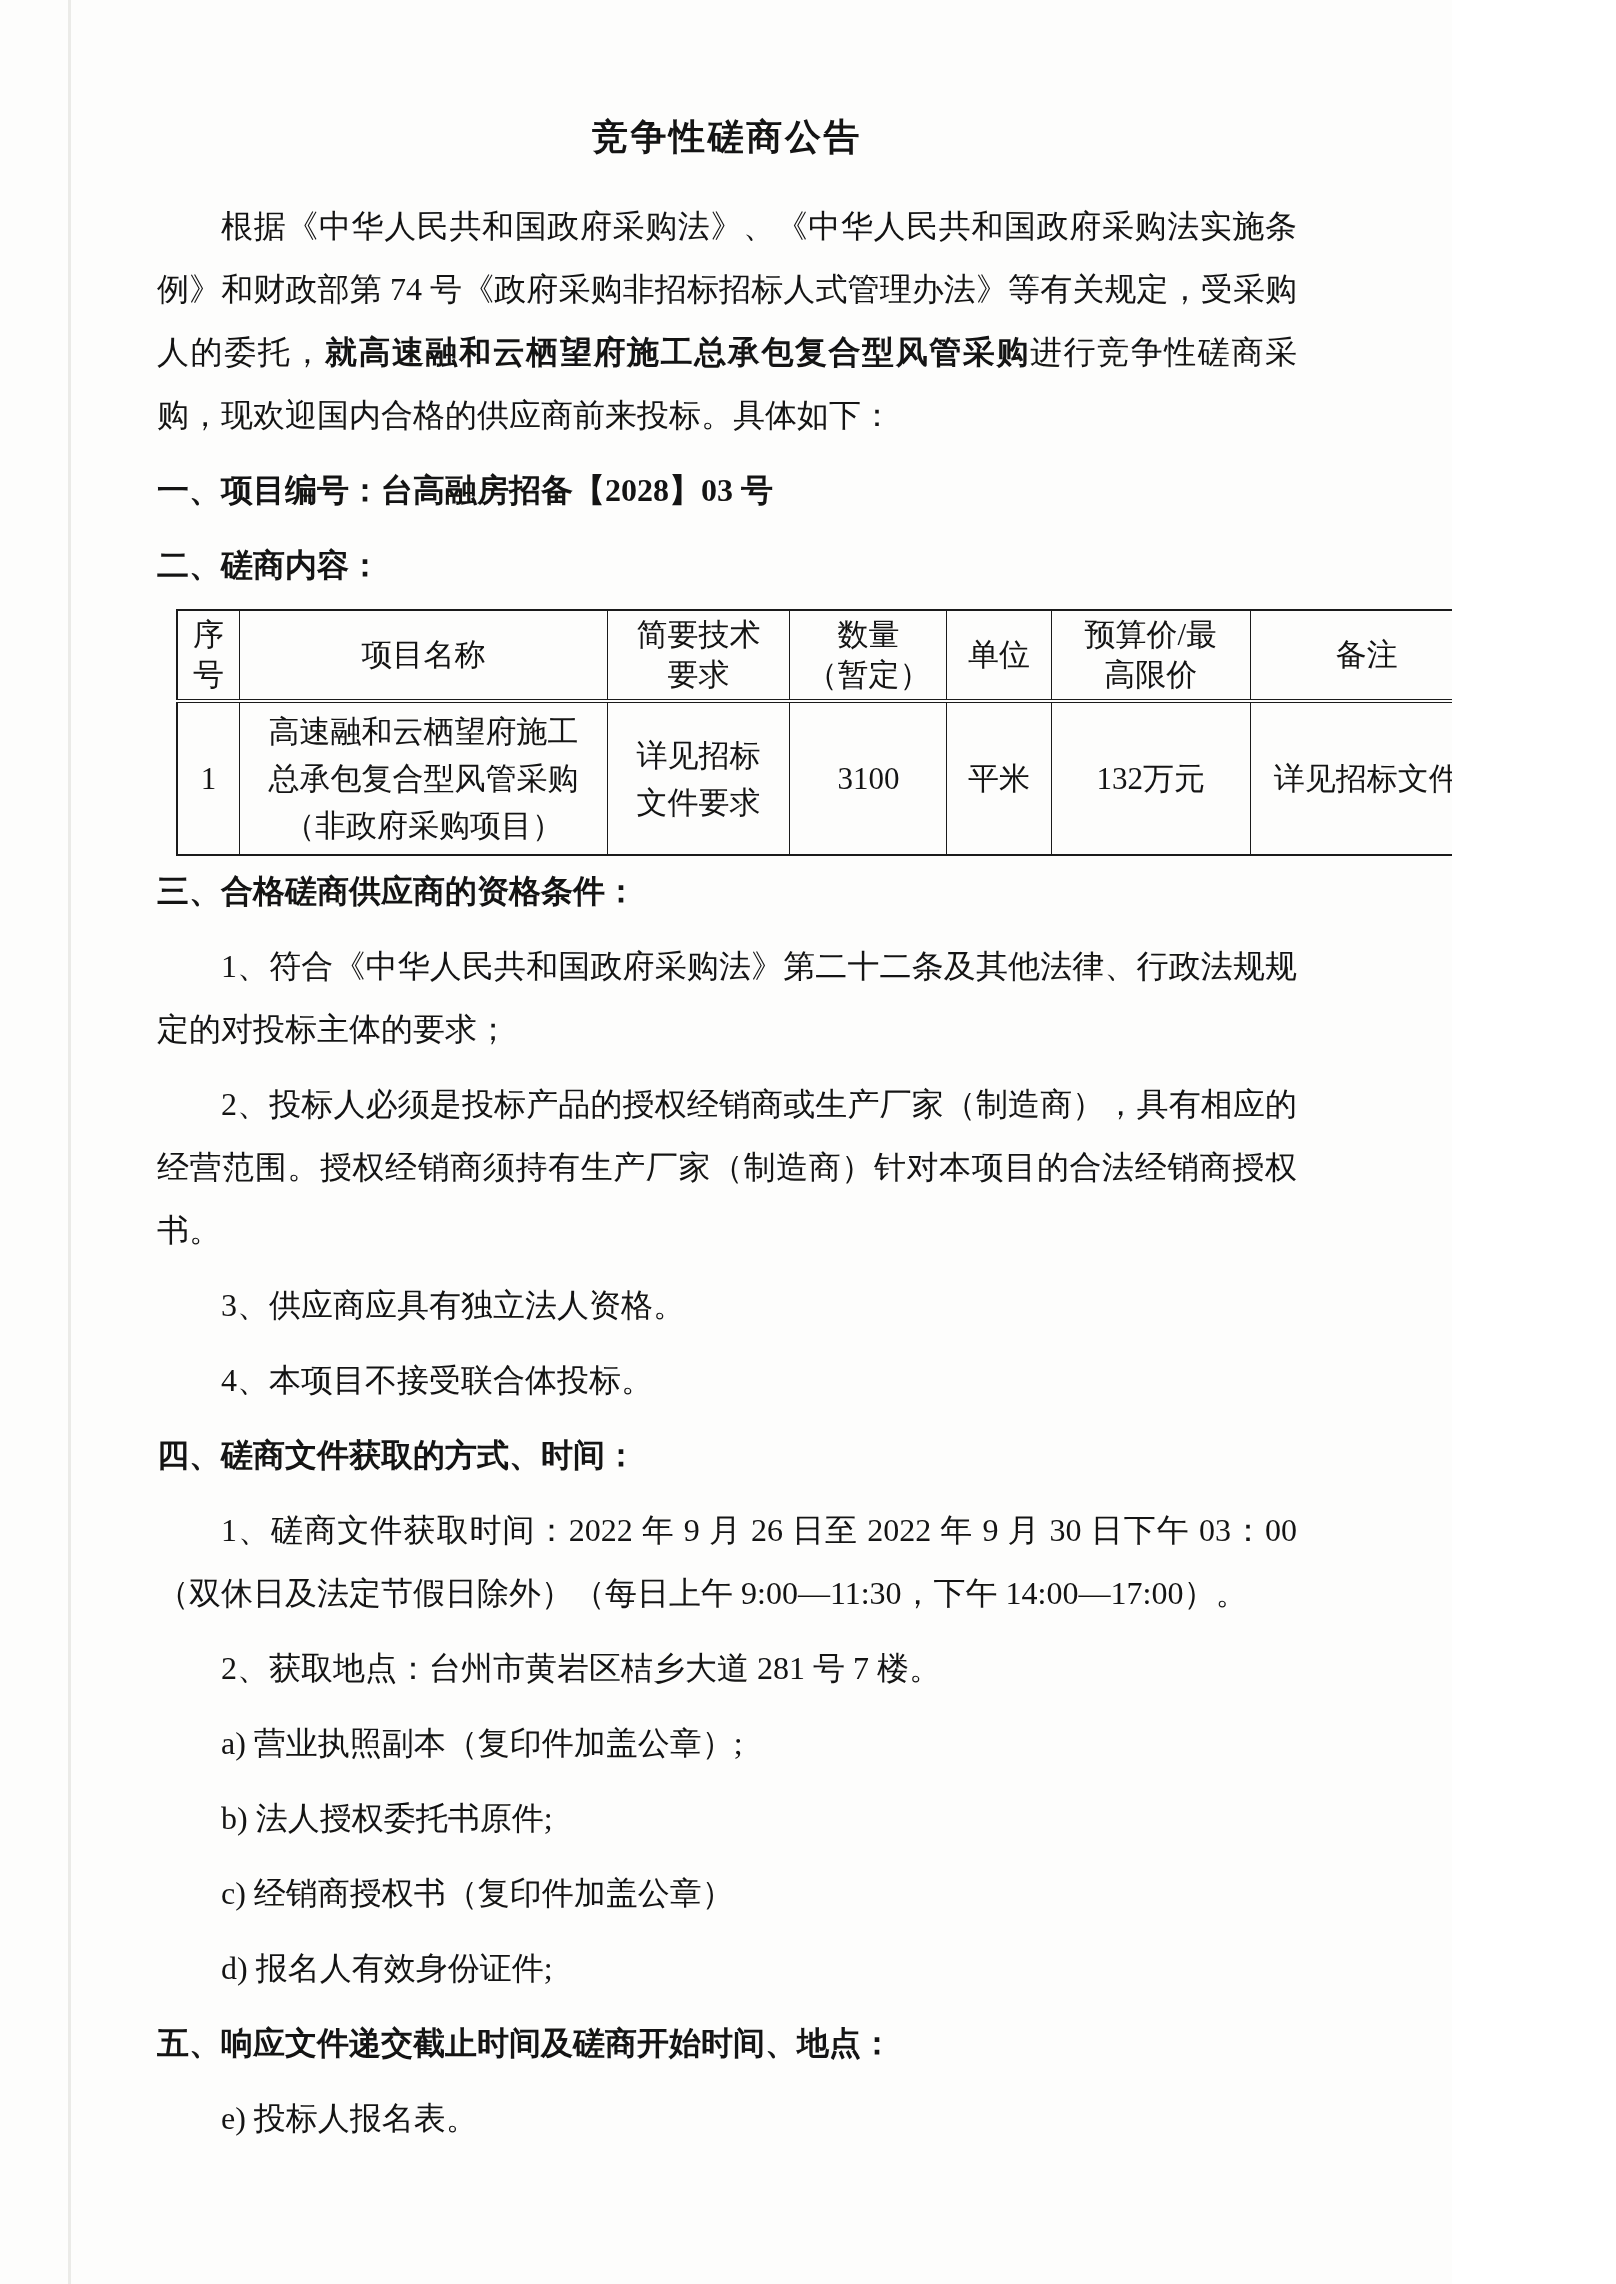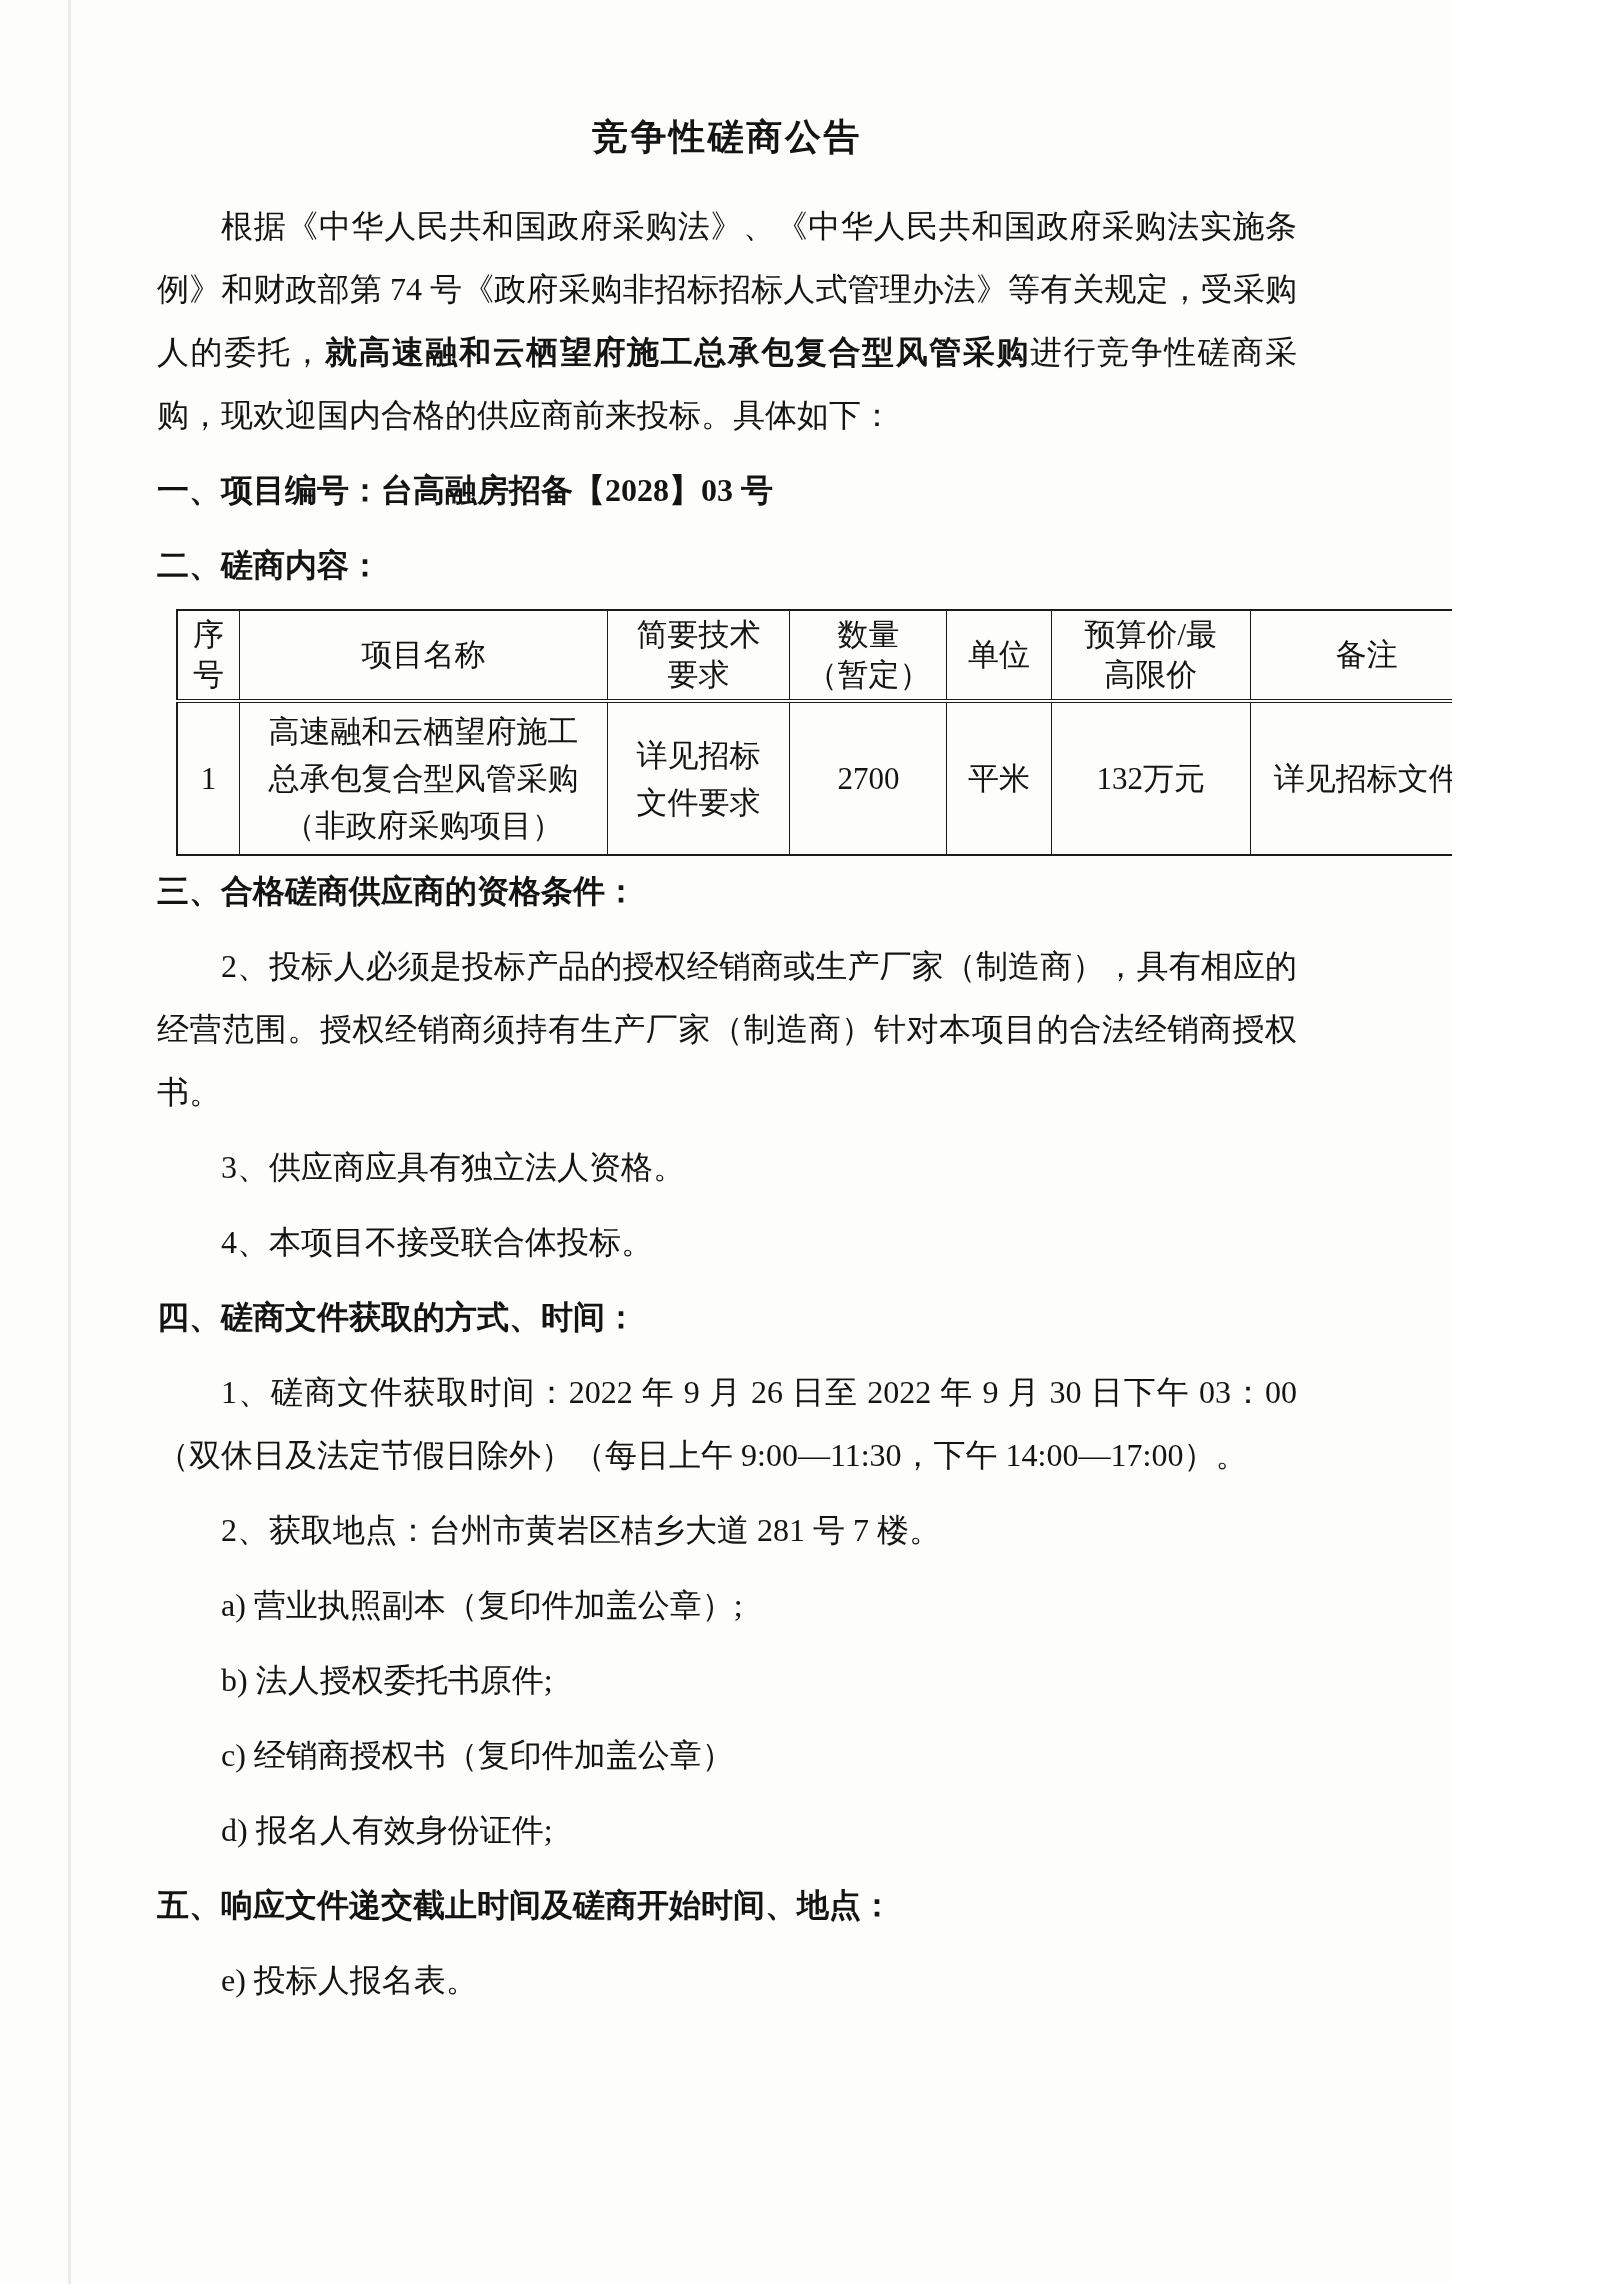--- a/index.html
+++ b/index.html
@@ -115,30 +115,31 @@
         </tr>
       </thead>
       <tbody>
         <tr>
           <td>1</td>
           <td>高速融和云栖望府施工
 总承包复合型风管采购
 （非政府采购项目）</td>
           <td>详见招标
 文件要求</td>
-          <td>2700</td>
+          <td>3100</td>
           <td>平米</td>
           <td>132万元</td>
           <td>详见招标文件</td>
         </tr>
       </tbody>
     </table>
   </div>
 
   <p class="para bold sec3">三、合格磋商供应商的资格条件：</p>
+  <p class="para indent">1、符合《中华人民共和国政府采购法》第二十二条及其他法律、行政法规规定的对投标主体的要求；</p>
   <p class="para indent">2、投标人必须是投标产品的授权经销商或生产厂家（制造商），具有相应的经营范围。授权经销商须持有生产厂家（制造商）针对本项目的合法经销商授权书。</p>
   <p class="para indent">3、供应商应具有独立法人资格。</p>
   <p class="para indent">4、本项目不接受联合体投标。</p>
 
   <p class="para bold">四、磋商文件获取的方式、时间：</p>
   <p class="para indent">1、磋商文件获取时间：2022 年 9 月 26 日至 2022 年 9 月 30 日下午 03：00（双休日及法定节假日除外）（每日上午 9:00—11:30，下午 14:00—17:00）。</p>
   <p class="para indent">2、获取地点：台州市黄岩区桔乡大道 281 号 7 楼。</p>
   <p class="para indent">a) 营业执照副本（复印件加盖公章）;</p>
   <p class="para indent">b) 法人授权委托书原件;</p>
   <p class="para indent">c) 经销商授权书（复印件加盖公章）</p>

